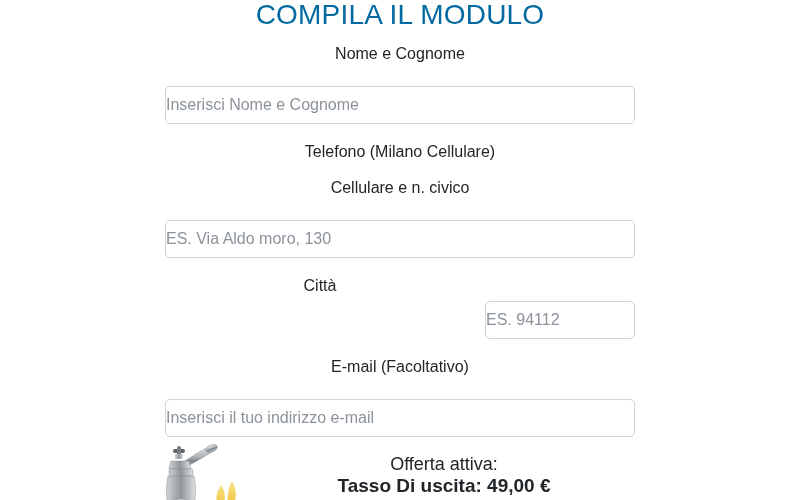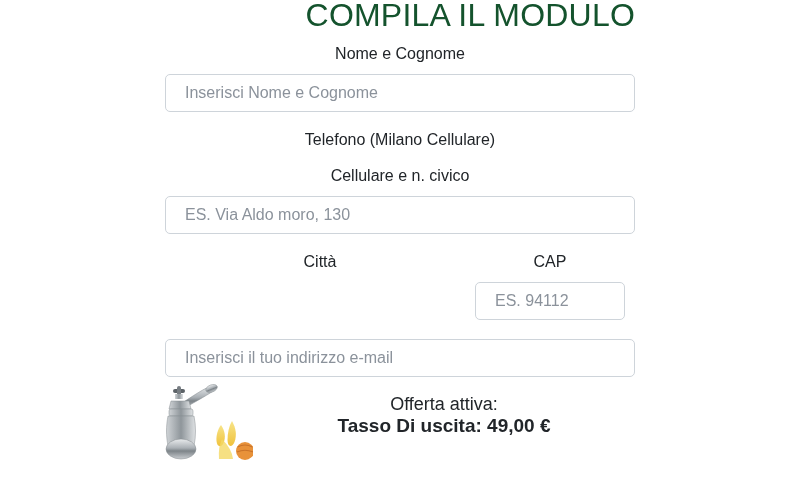--- a/index.html
+++ b/index.html
@@ -8,55 +8,57 @@
     background: #ffffff;
     overflow: hidden;
     font-family: "Liberation Sans", sans-serif;
     color: #212529;
   }
   .container {
     width: 470px;
     margin: 0 auto;
   }
   h1.page-title {
-    font-size: 32px;
+    font-size: 28px;
     font-weight: 400;
     line-height: 30px;
-    text-align: right;
+    text-align: center;
     letter-spacing: 0.2px;
-    color: #14532d;
+    color: #0369a1;
     margin: 0 0 15px 0;
     white-space: nowrap;
   }
   .form-group { margin-bottom: 19px; }
   .form-group.last { margin-bottom: 6px; }
   .field-label {
     display: block;
     font-size: 16px;
     line-height: 17px;
     color: #212529;
     margin-bottom: 12px;
     text-align: center;
   }
   .text-input {
     display: block;
     width: 100%;
     height: 38px;
-    padding: 0 19px;
+    padding: 0 0;
     font-size: 16px;
     font-family: "Liberation Sans", sans-serif;
     color: #212529;
     background: #fff;
     border: 1px solid #ced4da;
     border-radius: 5px;
     outline: none;
+    margin-top: 24px;
   }
   .text-input::placeholder { color: #8b929b; opacity: 1; }
   .row-2col {
     display: flex;
+    gap: 10px;
     margin-bottom: 19px;
   }
   .col-city { width: 310px; }
   .col-zip  { width: 150px; }
   .offer-row {
     display: flex;
     align-items: flex-start;
   }
   .offer-image {
     width: 88px;
@@ -101,26 +103,26 @@
   <div class="form-group">
     <label class="field-label">Cellulare e n. civico</label>
     <input class="text-input" type="text" placeholder="ES. Via Aldo moro, 130" style="">
   </div>
 
   <div class="row-2col">
     <div class="col-city">
       <label class="field-label">Città</label>
     </div>
     <div class="col-zip">
-      <label class="field-label">CAP</label>
       <input class="text-input" type="text" placeholder="ES. 94112" style="">
     </div>
   </div>
 
   <div class="form-group last">
+    <label class="field-label">E-mail (Facoltativo)</label>
     <input class="text-input" type="text" placeholder="Inserisci il tuo indirizzo e-mail" style="">
   </div>
 
   <div class="offer-row">
     <div class="offer-image">
       <svg width="88" height="80" viewBox="0 0 88 80" xmlns="http://www.w3.org/2000/svg">
         <defs>
           <linearGradient id="chrome" x1="0" y1="0" x2="0" y2="1">
             <stop offset="0" stop-color="#e9ebed"></stop>
             <stop offset="0.45" stop-color="#aab0b5"></stop>

